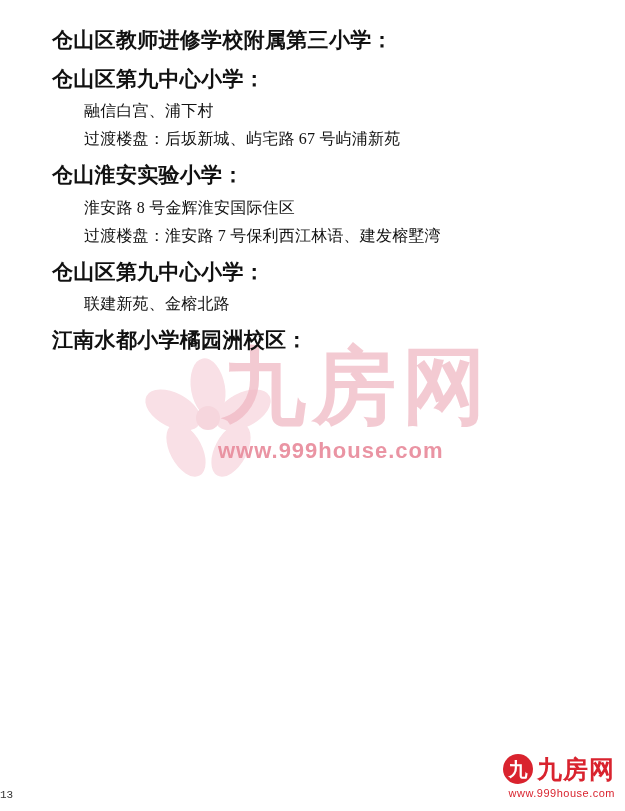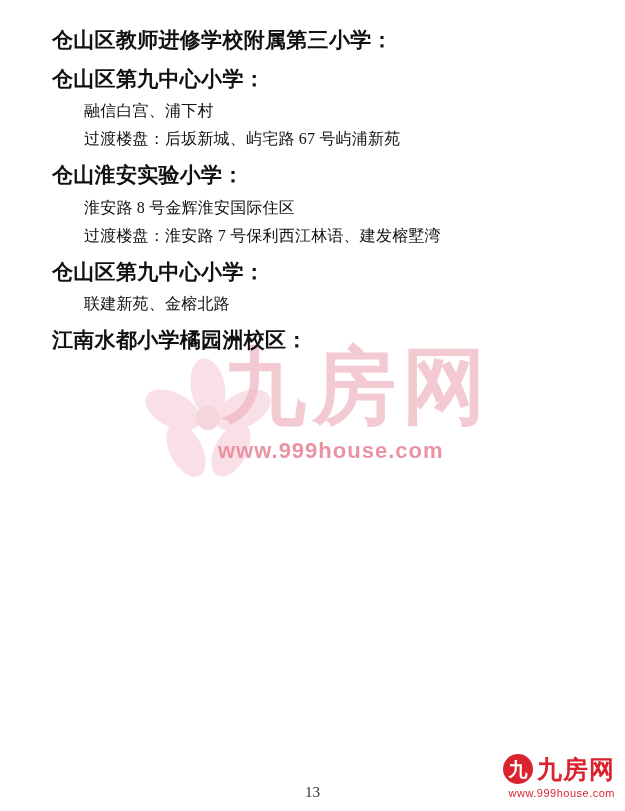--- a/index.html
+++ b/index.html
@@ -78,23 +78,23 @@
     letter-spacing: 1px;
     white-space: nowrap;
     opacity: 0.95;
   }
   
   .page-number {
     position: absolute;
     left: 0;
     right: 0;
     bottom: 10px;
-    text-align: center;
-    font-family: Liberation Serif, serif;
-    font-size: 15px;
+    text-align: left;
+    font-family: Liberation Mono, monospace;
+    font-size: 11px;
     color: #333;
     z-index: 3;
   }
   
   .logo {
     position: absolute;
     right: 10px;
     bottom: 12px;
     z-index: 4;
     text-align: right;

